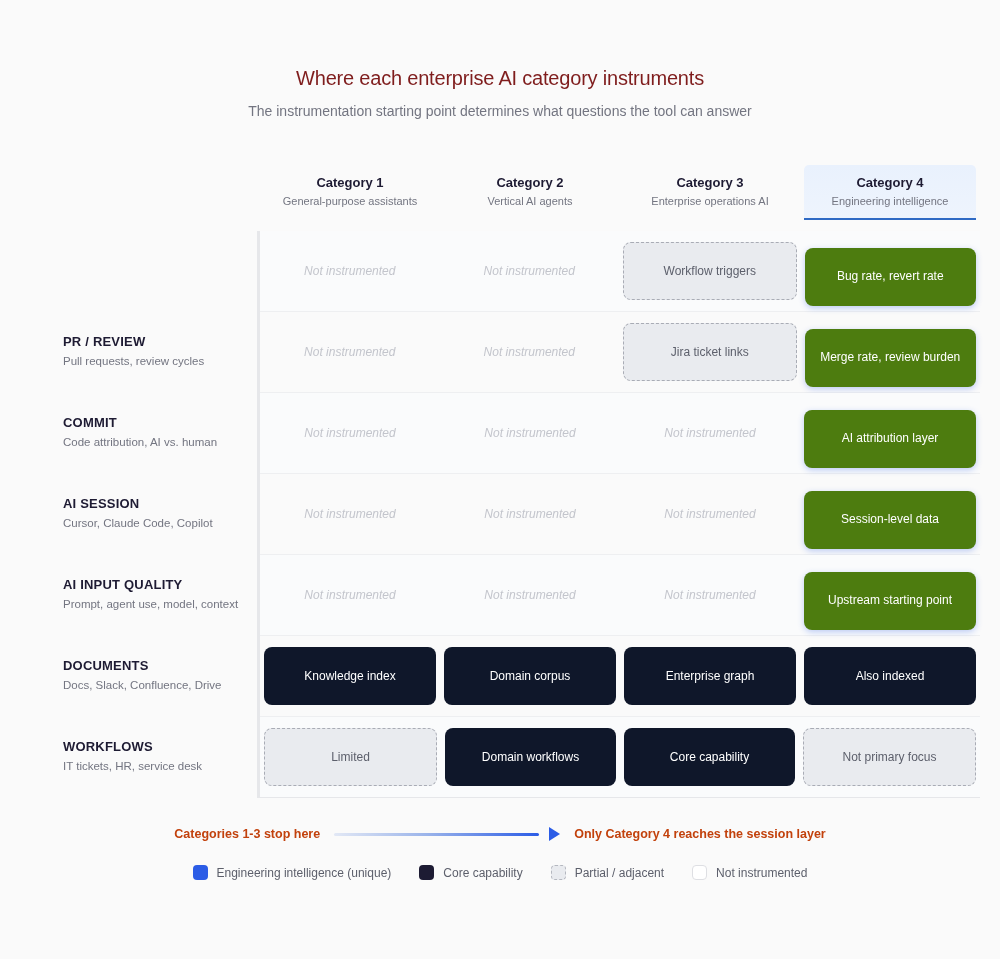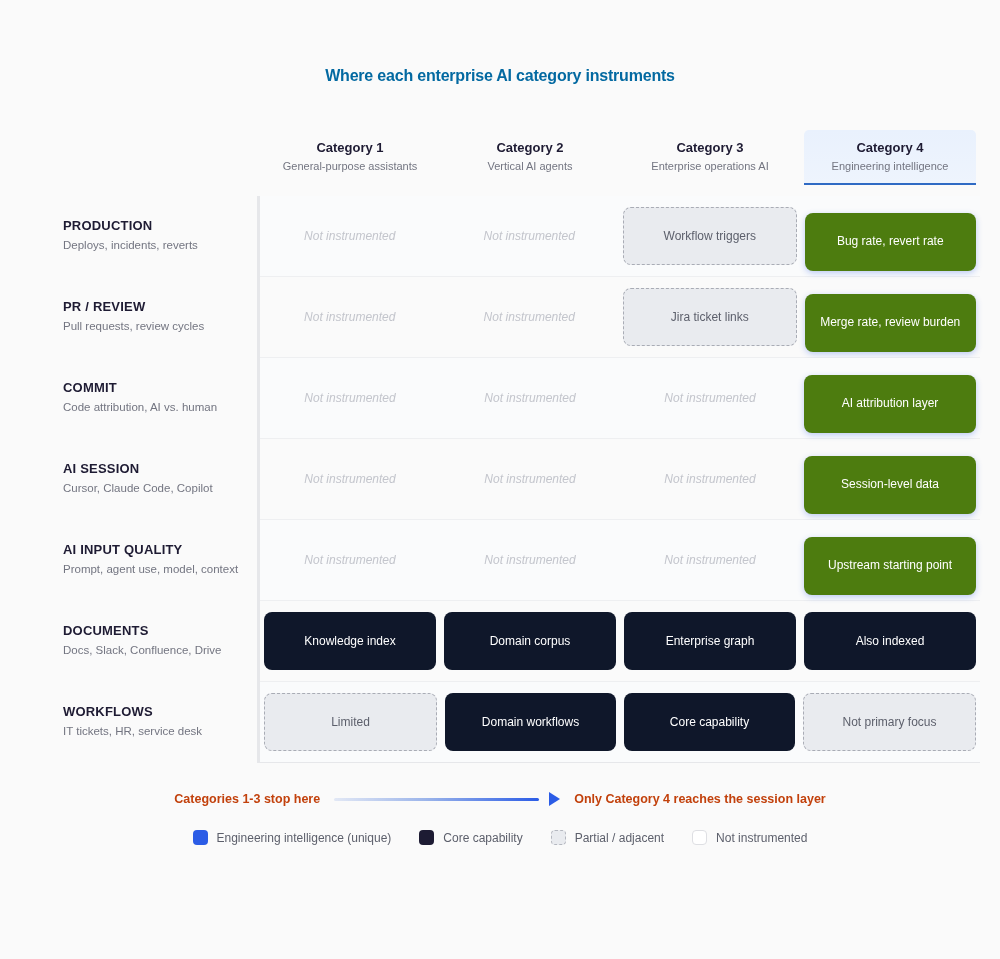--- a/index.html
+++ b/index.html
@@ -21,23 +21,23 @@
     width: 1000px;
     height: 959px;
     padding-top: 66px;
     position: relative;
   }
 
   
   .head { text-align: center; }
 
   .title {
-    font-size: 16px;
-    font-weight: bold;
-    color: #0369a1;
+    font-size: 20px;
+    font-weight: normal;
+    color: #7f1d1d;
     letter-spacing: -0.2px;
     line-height: 1.2;
   }
 
   .subtitle {
     font-size: 14px;
     color: #737581;
     margin-top: 12px;
     line-height: 1.3;
   }
@@ -230,20 +230,21 @@
     white-space: nowrap;
   }
 </style>
 </head>
 <body>
 
 <div class="page">
 
   <div class="head">
     <div class="title">Where each enterprise AI category instruments</div>
+    <div class="subtitle">The instrumentation starting point determines what questions the tool can answer</div>
   </div>
 
   <div class="matrix">
 
     <div class="col-head-row">
         <div class="col-head">
           <div class="col-title">Category 1</div>
           <div class="col-sub">General-purpose assistants</div>
         </div>
         <div class="col-head">
@@ -255,24 +256,20 @@
           <div class="col-sub">Enterprise operations AI</div>
         </div>
         <div class="col-head hl">
           <div class="col-title">Category 4</div>
           <div class="col-sub">Engineering intelligence</div>
         </div>
       </div>
 
     <div class="rows">
         <div class="row tint">
-          <div class="row-label">
-            <div class="row-name">PRODUCTION</div>
-            <div class="row-desc">Deploys, incidents, reverts</div>
-          </div>
           <div class="cell none">Not instrumented</div>
           <div class="cell none">Not instrumented</div>
           <div class="cell partial">Workflow triggers</div>
           <div class="cell unique">Bug rate, revert rate</div>
         </div>
         <div class="row">
           <div class="row-label">
             <div class="row-name">PR / REVIEW</div>
             <div class="row-desc">Pull requests, review cycles</div>
           </div>

